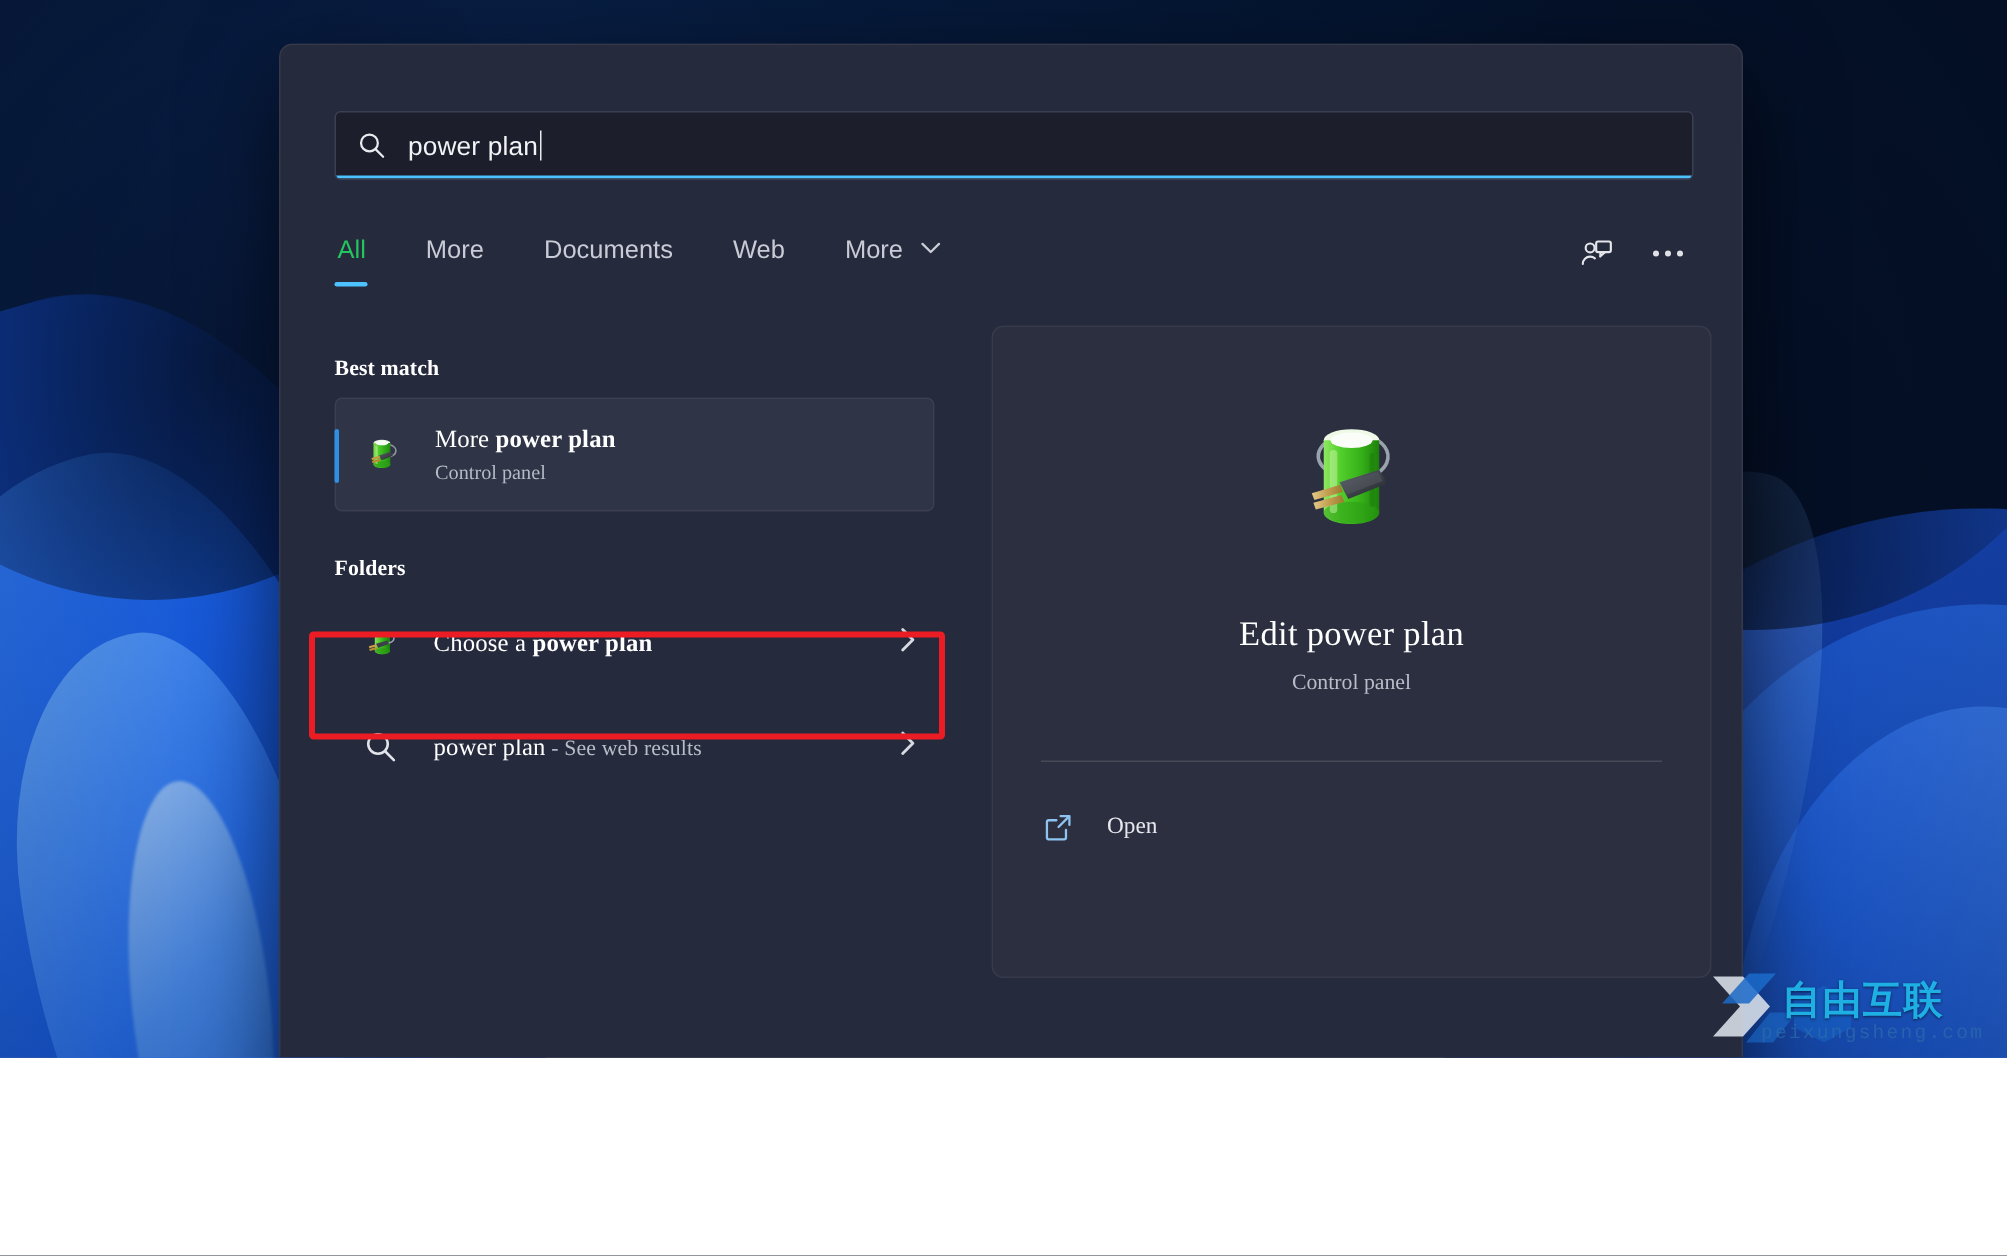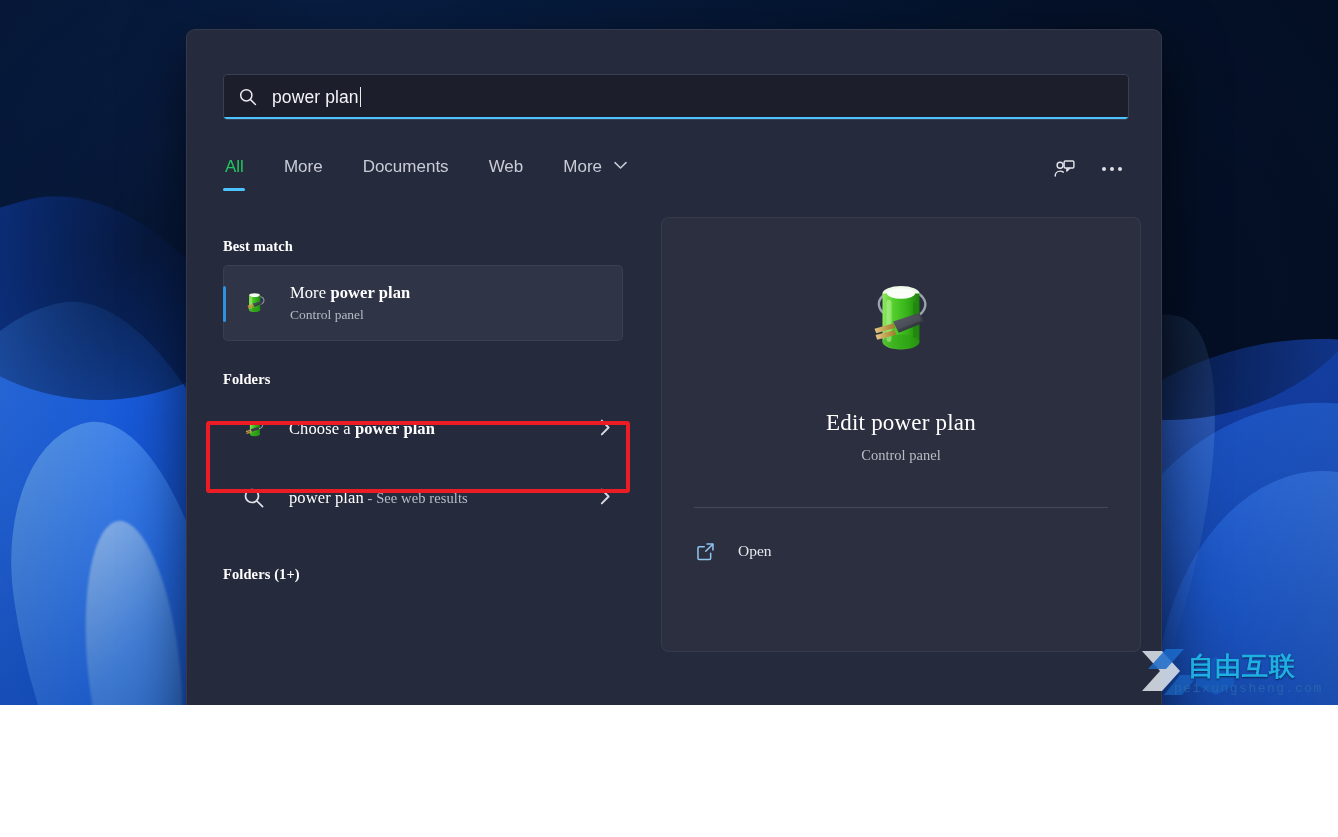--- a/index.html
+++ b/index.html
@@ -504,21 +504,20 @@
           <div class="r-text">
             <div class="r-title web"><span>power plan</span><span class="dim"> - See web results</span></div>
           </div>
           <div class="r-chevron">
             <svg width="11" height="17" viewBox="0 0 11 17">
               <polyline points="1.8,1.6 8.6,8.5 1.8,15.4" fill="none" stroke="#d8dae2" stroke-width="1.9" stroke-linecap="round" stroke-linejoin="round"></polyline>
             </svg>
           </div>
         </div>
 
-        <div class="section-head">Folders (1+)</div>
 
         <div id="annotation-box"></div>
       </div>
 
       <div class="col-right">
         <div class="preview-card">
           <div class="preview-icon">
             <svg width="104" height="104" viewBox="0 0 104 104">
               <defs>
                 <linearGradient id="pbat" x1="0" y1="0" x2="1" y2="0">

